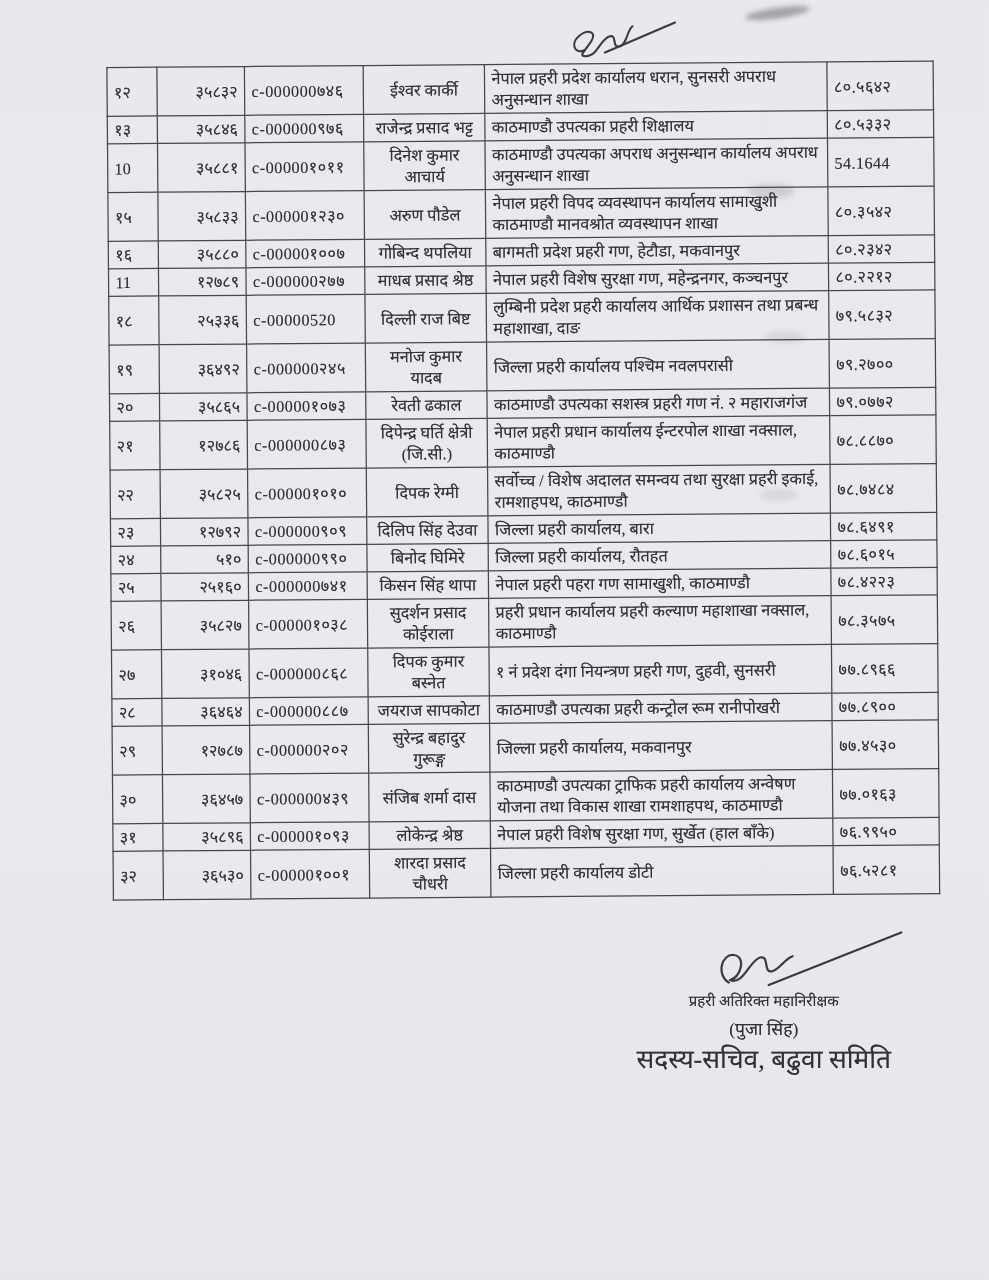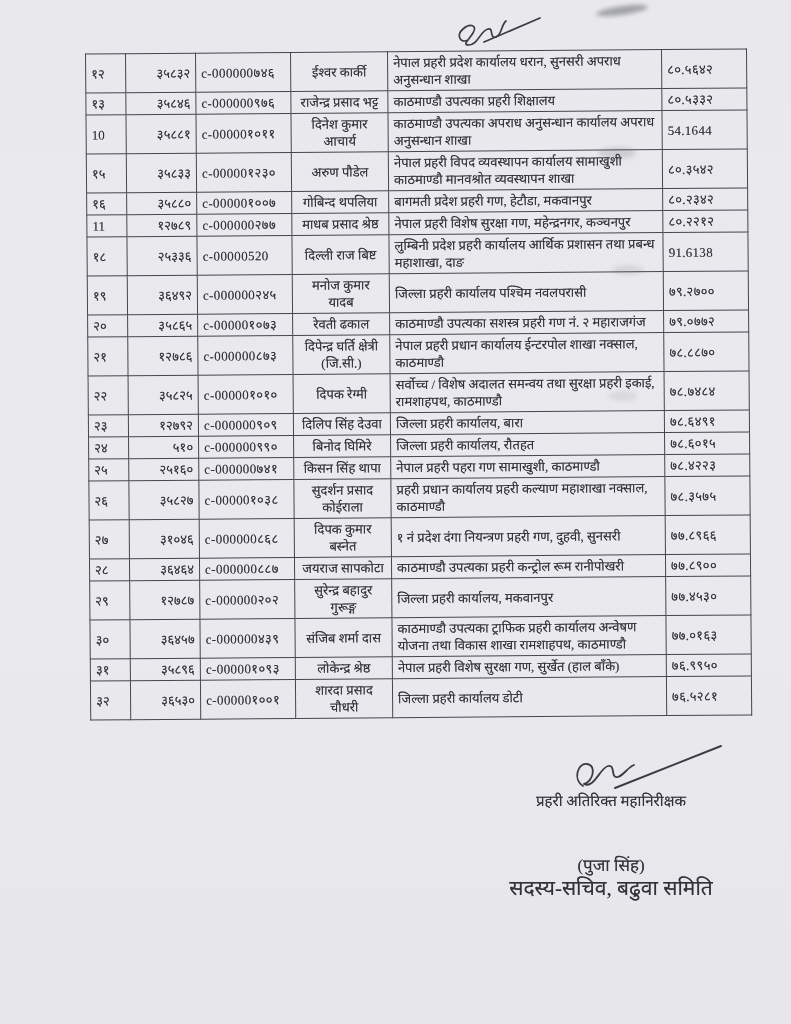--- a/index.html
+++ b/index.html
@@ -42,22 +42,22 @@
   td.col-office{text-align:left;}
   td.col-score{white-space:nowrap;font-size:12.5px;letter-spacing:.3px;}
   table.roster{border:1.5px solid #3d3e46;}
   
   .sig-top{position:absolute;left:440px;top:8px;width:110px;height:48px;}
   .sig-block{
     position:absolute;left:468px;top:790px;width:286px;
     text-align:center;
   }
   .sig-scribble{position:absolute;left:95px;top:-52px;width:165px;height:58px;}
-  .sig-line{font-size:15px;line-height:23px;text-shadow:0 0 .5px rgba(40,40,50,.45);text-align:center;}
-  .sig-name{font-size:17px;line-height:23px;text-shadow:0 0 .5px rgba(40,40,50,.45);margin-top:41px;}
+  .sig-line{font-size:12px;line-height:23px;text-shadow:0 0 .5px rgba(40,40,50,.45);text-align:center;}
+  .sig-name{font-size:14px;line-height:23px;text-shadow:0 0 .5px rgba(40,40,50,.45);}
   .sig-role{font-size:21px;line-height:23px;text-shadow:0 0 .5px rgba(40,40,50,.45);}
   
   .smudge{position:absolute;border-radius:50%;filter:blur(2px);pointer-events:none;}
   .sm1{left:596px;top:6px;width:52px;height:9px;background:#6a6c72;opacity:.55;transform:rotate(-8deg);}
   .sm2{left:598px;top:147px;width:38px;height:12px;background:#9a9ba2;opacity:.35;}
   .sm3{left:612px;top:265px;width:32px;height:10px;background:#a4a5ac;opacity:.28;}
   .sm4{left:608px;top:391px;width:30px;height:10px;background:#a4a5ac;opacity:.25;}
   svg path{fill:none;stroke:#3a3b43;stroke-linecap:round;stroke-linejoin:round;}
 </style>
 </head>
@@ -133,21 +133,21 @@
             <td class="col-name">माधब प्रसाद श्रेष्ठ</td>
             <td class="col-office">नेपाल प्रहरी विशेष सुरक्षा गण, महेन्द्रनगर, कञ्चनपुर</td>
             <td class="col-score">८०.२२१२</td>
           </tr>
           <tr>
             <td class="col-sn">१८</td>
             <td class="col-number">२५३३६</td>
             <td class="col-code">c-00000520</td>
             <td class="col-name">दिल्ली राज बिष्ट</td>
             <td class="col-office">लुम्बिनी प्रदेश प्रहरी कार्यालय आर्थिक प्रशासन तथा प्रबन्ध महाशाखा, दाङ</td>
-            <td class="col-score">91.6138</td>
+            <td class="col-score">७९.५८३२</td>
           </tr>
           <tr>
             <td class="col-sn">१९</td>
             <td class="col-number">३६४९२</td>
             <td class="col-code">c-000000२४५</td>
             <td class="col-name">मनोज कुमार यादब</td>
             <td class="col-office">जिल्ला प्रहरी कार्यालय पश्चिम नवलपरासी</td>
             <td class="col-score">७९.२७००</td>
           </tr>
           <tr>

